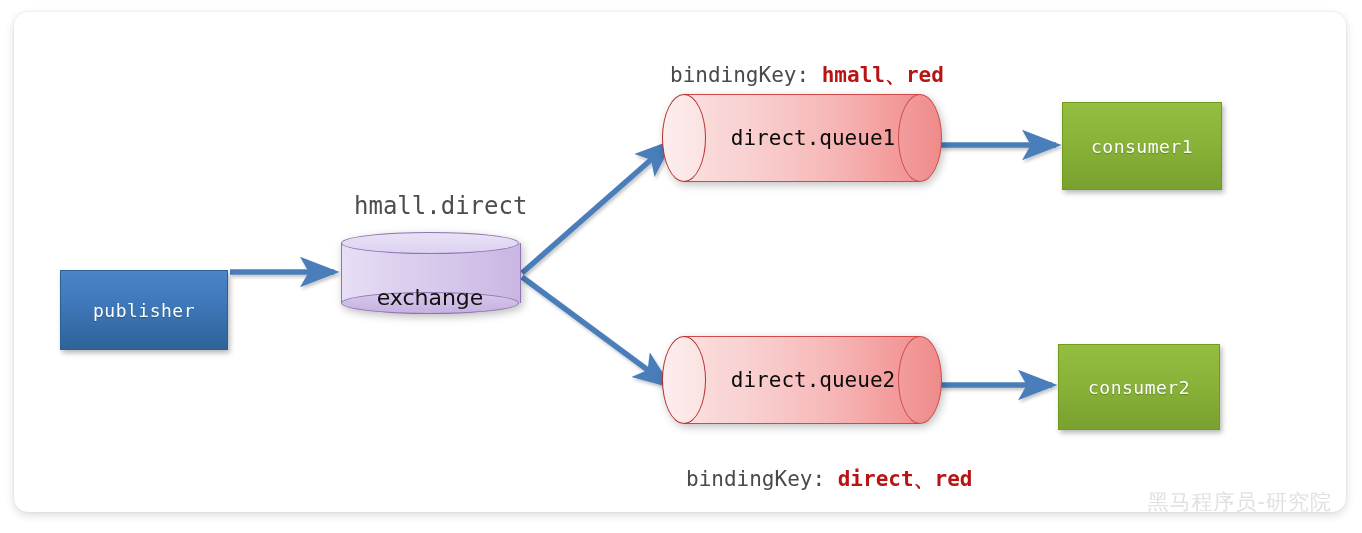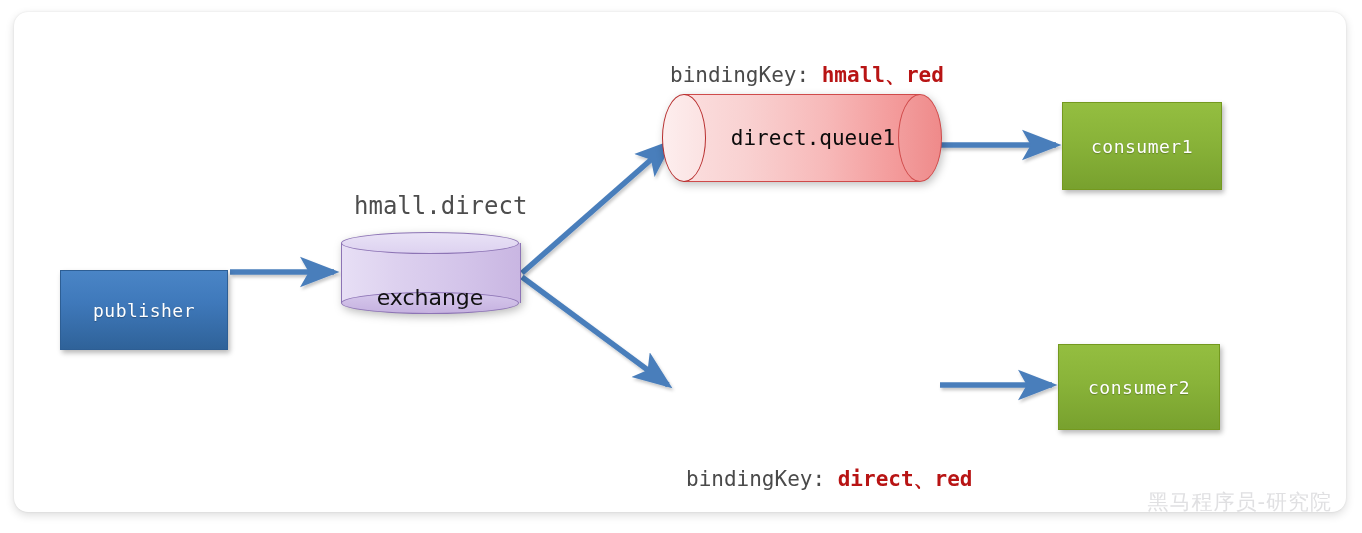--- a/index.html
+++ b/index.html
@@ -251,20 +251,26 @@
     <span>bindingKey: </span><span class="keys">hmall、red</span>
   </div>
 
   <div id="queue1" class="hcyl">
     <div class="hcyl-body"></div>
     <div class="hcyl-right"></div>
     <div class="hcyl-left"></div>
     <div class="hcyl-label">direct.queue1</div>
   </div>
 
+  <div id="queue2" class="hcyl">
+    <div class="hcyl-body"></div>
+    <div class="hcyl-right"></div>
+    <div class="hcyl-left"></div>
+    <div class="hcyl-label">direct.queue2</div>
+  </div>
 
   <div id="bk-bottom" class="bk">
     <span>bindingKey: </span><span class="keys">direct、red</span>
   </div>
 
   <div id="consumer1" class="rbox green">
     <span>consumer1</span>
   </div>
 
   <div id="consumer2" class="rbox green">

